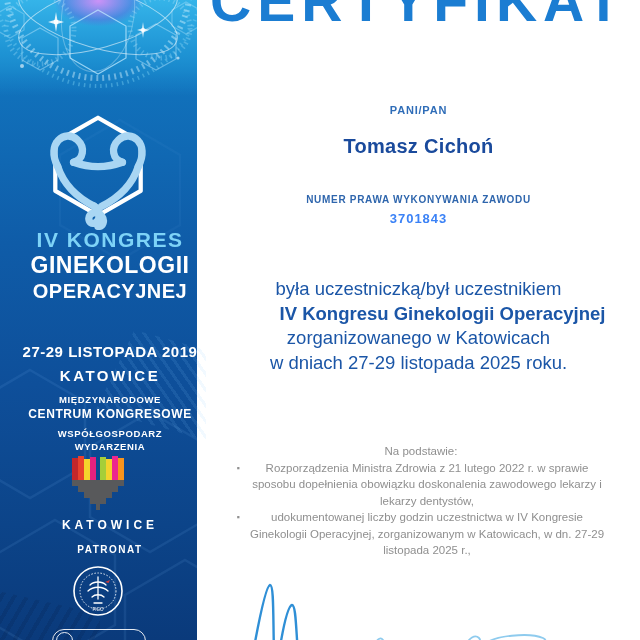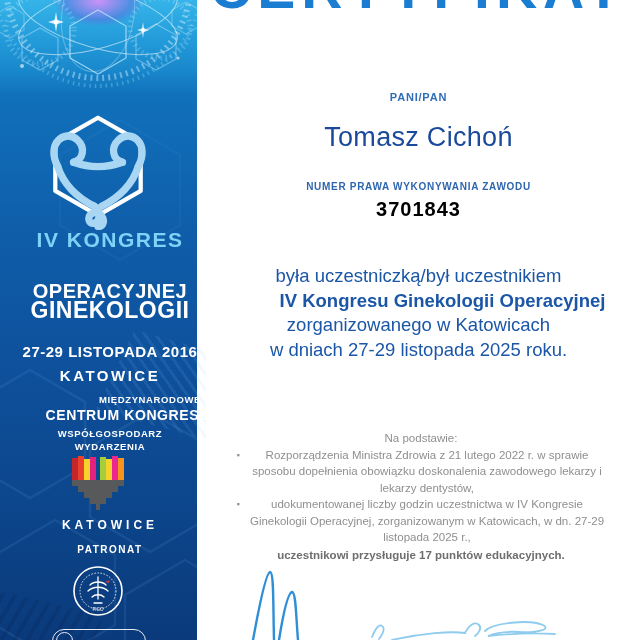--- a/index.html
+++ b/index.html
@@ -17,48 +17,48 @@
     background:repeating-linear-gradient(-60deg,rgba(6,34,80,.55) 0 4px,transparent 4px 11px);
     clip-path:polygon(0 30%,100% 60%,100% 100%,0 100%);}
   .header-art{position:absolute;left:0;top:0;width:197px;height:96px;
     background:linear-gradient(180deg,#35b4e9 0%,#1e93d4 55%,rgba(17,115,189,0) 100%);}
   .header-art .glow{position:absolute;left:0;top:-20px;width:197px;height:70px;
     background:radial-gradient(ellipse 60px 34px at 50% 30%,rgba(230,140,250,.85),rgba(120,80,220,.35) 55%,rgba(120,80,220,0) 75%);}
   .header-art svg{position:absolute;left:0;top:0;}
 
   .sb-text{position:absolute;left:0;width:220px;text-align:center;color:#ffffff;}
   .t-kongres{top:228px;font-size:21px;font-weight:bold;color:#7ed3f7;letter-spacing:1.5px;}
-  .t-gin{top:252px;font-size:23px;font-weight:bold;letter-spacing:.5px;margin-top:45px;}
+  .t-gin{top:252px;font-size:23px;font-weight:bold;letter-spacing:.5px;}
   .t-oper{top:280px;font-size:20px;font-weight:bold;letter-spacing:.5px;}
   .t-date{top:343px;font-size:15px;font-weight:bold;letter-spacing:.5px;}
   .t-city{top:367px;font-size:15px;font-weight:bold;letter-spacing:2.5px;}
-  .t-venue1{top:394px;font-size:9.5px;font-weight:bold;letter-spacing:.6px;margin-left:40px;}
-  .t-venue2{top:407px;font-size:14px;font-weight:bold;letter-spacing:.6px;margin-left:30px;}
+  .t-venue1{top:394px;font-size:9.5px;font-weight:bold;letter-spacing:.6px;}
+  .t-venue2{top:407px;font-size:12px;font-weight:bold;letter-spacing:.6px;}
   .t-cohost1{top:428px;font-size:9.5px;font-weight:bold;letter-spacing:.6px;}
   .t-cohost2{top:441px;font-size:9.5px;font-weight:bold;letter-spacing:.6px;}
   .t-katologo{top:518px;font-size:12px;font-weight:bold;letter-spacing:4px;}
   .t-patronat{top:544px;font-size:10px;font-weight:bold;letter-spacing:1.5px;}
 
   .congress-logo{position:absolute;left:36px;top:108px;}
   .kato-logo{position:absolute;left:64px;top:456px;}
   .emblem{position:absolute;left:72px;top:565px;}
   .partner-pill{position:absolute;left:52px;top:629px;width:92px;height:24px;
     border:1.5px solid rgba(255,255,255,.9);border-radius:12px;}
   .partner-pill .mini-circle{position:absolute;left:3px;top:2px;width:15px;height:15px;
     border:1.2px solid rgba(255,255,255,.9);border-radius:50%;}
 
   
-  .main{position:absolute;left:197px;top:0;width:443px;height:496px;}
+  .main{position:absolute;left:197px;top:13px;width:443px;height:496px;}
   .watermark{position:absolute;left:0;width:443px;top:-45px;text-align:center;
     font-size:57px;font-weight:bold;letter-spacing:6px;color:#1b7dd2;white-space:nowrap;}
   .m-center{position:absolute;left:0;width:443px;text-align:center;}
   .salutation{top:91px;font-size:11px;font-weight:bold;color:#2f6db8;letter-spacing:.8px;}
-  .name{top:122px;font-size:27px;font-weight:normal;color:#1a4a9c;letter-spacing:.3px;}
+  .name{top:122px;font-size:20px;font-weight:bold;color:#1a4a9c;letter-spacing:.3px;}
   .lic-label{top:181px;font-size:10px;font-weight:bold;color:#2f66ad;letter-spacing:.7px;}
-  .lic-number{top:198px;font-size:20px;font-weight:bold;color:#000000;letter-spacing:1px;}
+  .lic-number{top:198px;font-size:13px;font-weight:bold;color:#3b82f6;letter-spacing:1px;}
   .participation{top:264px;font-size:18.5px;color:#1b56a7;line-height:24.5px;}
   .participation .bold{font-weight:bold;padding-left:48px;}
   .basis{position:absolute;left:35px;top:430px;width:378px;text-align:center;
     color:#8f8f8f;font-size:11.5px;line-height:16.5px;}
   .basis .item{display:flex;}
   .basis .bullet{width:12px;flex:0 0 12px;font-size:9px;line-height:16.5px;}
   .basis .conclusion{font-weight:bold;color:#6e6e6e;margin-top:1px;}
   .signatures{position:absolute;left:20px;top:555px;}
 </style>
 </head>
@@ -124,21 +124,21 @@
         <path d="M60 89 C 88 99, 112 99, 140 89"></path>
         <path d="M34 96 C 46 132, 72 150, 94 161"></path>
         <path d="M166 96 C 154 132, 128 150, 106 161"></path>
         <path d="M94 161 C 100 165, 102 170, 102 176 C 102 190, 86 194, 85 182 C 84 171, 99 168, 106 177 C 112 185, 108 195, 100 194"></path>
       </g>
     </svg>
 
     <div class="sb-text t-kongres">IV KONGRES</div>
     <div class="sb-text t-gin">GINEKOLOGII</div>
     <div class="sb-text t-oper">OPERACYJNEJ</div>
-    <div class="sb-text t-date">27-29 LISTOPADA 2016</div>
+    <div class="sb-text t-date">27-29 LISTOPADA 2019</div>
     <div class="sb-text t-city">KATOWICE</div>
     <div class="sb-text t-venue1">MIĘDZYNARODOWE</div>
     <div class="sb-text t-venue2">CENTRUM KONGRESOWE</div>
     <div class="sb-text t-cohost1">WSPÓŁGOSPODARZ</div>
     <div class="sb-text t-cohost2">WYDARZENIA</div>
 
     <svg class="kato-logo" width="68" height="60" viewBox="0 0 68 60">
       <g>
         <rect x="8" y="2" width="6" height="22" fill="#c3272b"></rect>
         <rect x="14" y="0" width="6" height="24" fill="#e8412c"></rect>
@@ -193,21 +193,20 @@
     <div class="basis">
       <div>Na podstawie:</div>
       <div class="item">
         <span class="bullet">▪</span>
         <span>Rozporządzenia Ministra Zdrowia z 21 lutego 2022 r. w sprawie sposobu dopełnienia obowiązku doskonalenia zawodowego lekarzy i lekarzy dentystów,</span>
       </div>
       <div class="item">
         <span class="bullet">▪</span>
         <span>udokumentowanej liczby godzin uczestnictwa w IV Kongresie Ginekologii Operacyjnej, zorganizowanym w Katowicach, w dn. 27-29 listopada 2025 r.,</span>
       </div>
-      <div class="conclusion">uczestnikowi przysługuje 17 punktów edukacyjnych.</div>
     </div>
 
     <svg class="signatures" width="420" height="85" viewBox="0 0 420 85">
       <g fill="none" stroke="#2f8fd6" stroke-width="2.4" stroke-linecap="round">
         <path d="M36 85 C 42 52, 49 18, 53 17 C 57 17, 56 48, 57 85"></path>
         <path d="M62 85 C 66 60, 71 38, 75 37 C 79 37, 79 62, 81 85"></path>
       </g>
       <g fill="none" stroke="#8ecbee" stroke-width="1.8" stroke-linecap="round">
         <path d="M155 82 C 159 72, 163 68, 166 72 C 168 75, 165 80, 162 84"></path>
         <path d="M175 85 C 205 78, 235 76, 248 78"></path>

